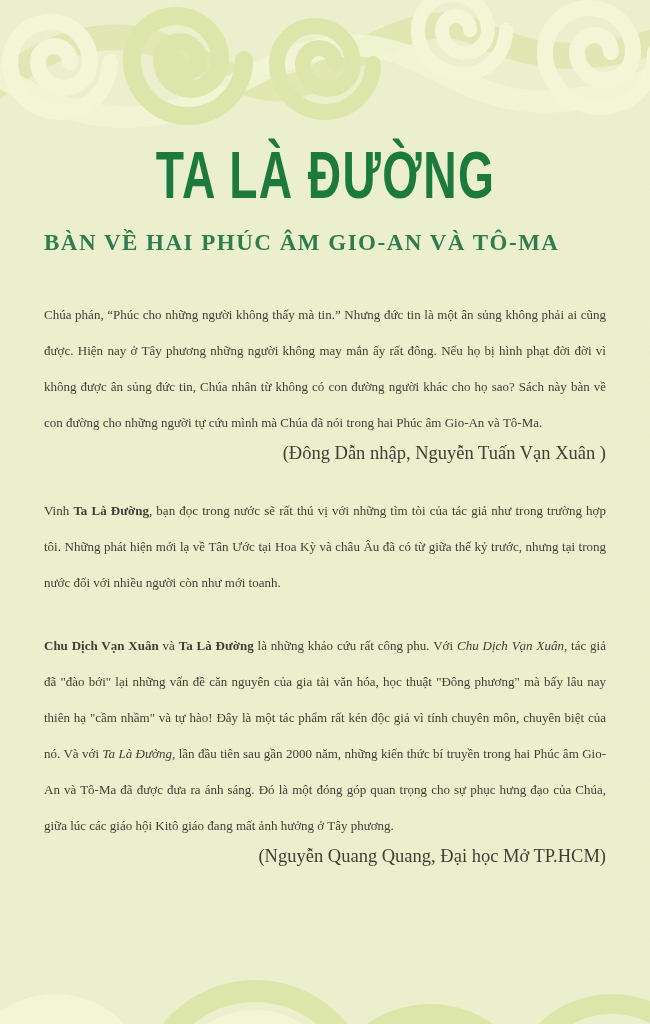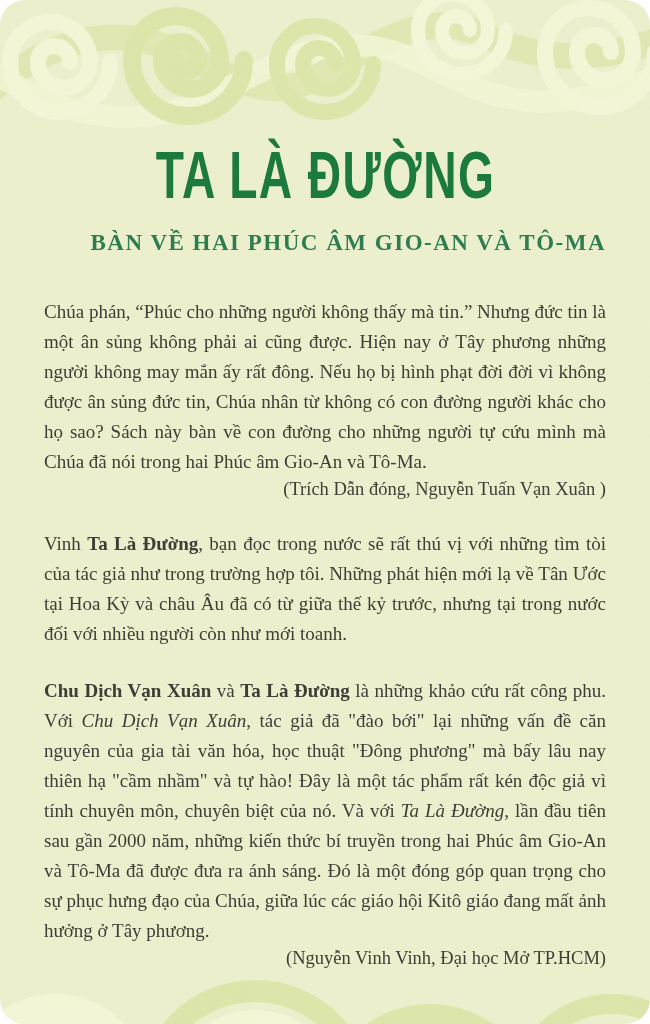--- a/index.html
+++ b/index.html
@@ -2,21 +2,20 @@
 <html><head>
 <meta charset="utf-8">
 <style>
   html,body{margin:0;padding:0;}
   .page{
     position:relative;
     width:650px;height:1024px;
     overflow:hidden;
     background:#edf0ce;
     font-family:"Liberation Serif",serif;
-    border-radius:25px;
   }
   .decor{position:absolute;left:0;pointer-events:none;}
   .decor.top{top:0;}
   .decor.bottom{bottom:0;}
   .texture{position:absolute;top:0;left:0;pointer-events:none;}
   .content{
     position:relative;
     padding:0 44px;
     color:#3e3e37;
   }
@@ -31,32 +30,32 @@
   }
   .title-inner{
     display:inline-block;
     transform:scaleX(0.70);
     transform-origin:center;
     white-space:nowrap;
     letter-spacing:2px;
   }
   .subtitle{
     margin:20px 0 0 0;
-    text-align:right;
+    text-align:left;
     color:#2e7c4f;
     font-size:23px;
     letter-spacing:1.5px;
     line-height:1.2;
   }
   .quote{margin-top:27px;}
   .quote.first{margin-top:40px;}
   .quote p{margin:0;}
   .qtext{
-    font-size:19px;
-    line-height:30px;
+    font-size:13px;
+    line-height:36px;
     text-align:justify;
   }
   .attribution{
     margin-top:5px;
     font-size:18.5px;
     line-height:25.5px;
     text-align:right;
   }
 </style>
 </head>
@@ -107,26 +106,26 @@
   <div class="content">
 
     <h1 class="title">
       <span class="title-inner">TA LÀ ĐƯỜNG</span>
     </h1>
 
     <h2 class="subtitle">BÀN VỀ HAI PHÚC ÂM GIO-AN VÀ TÔ-MA</h2>
 
     <div class="quote first">
       <p class="qtext"><span>Chúa phán, “Phúc cho những người không thấy mà tin.” Nhưng đức tin là một ân sủng không phải ai cũng được. Hiện nay ở Tây phương những người không may mắn ấy rất đông. Nếu họ bị hình phạt đời đời vì không được ân sủng đức tin, Chúa nhân từ không có con đường người khác cho họ sao? Sách này bàn về con đường cho những người tự cứu mình mà Chúa đã nói trong hai Phúc âm Gio-An và Tô-Ma.</span></p>
-      <p class="attribution">(Trích Dẫn đóng, Nguyễn Tuấn Vạn Xuân )</p>
+      <p class="attribution">(Đông Dẫn nhập, Nguyễn Tuấn Vạn Xuân )</p>
     </div>
 
     <div class="quote">
       <p class="qtext"><span>Vinh </span><span style="font-weight: bold;">Ta Là Đường</span><span>, bạn đọc trong nước sẽ rất thú vị với những tìm tòi của tác giả như trong trường hợp tôi. Những phát hiện mới lạ về Tân Ước tại Hoa Kỳ và châu Âu đã có từ giữa thế kỷ trước, nhưng tại trong nước đối với nhiều người còn như mới toanh.</span></p>
     </div>
 
     <div class="quote">
       <p class="qtext"><span style="font-weight: bold;">Chu Dịch Vạn Xuân</span><span> và </span><span style="font-weight: bold;">Ta Là Đường</span><span> là những khảo cứu rất công phu. Với </span><span style="font-style: italic;">Chu Dịch Vạn Xuân</span><span>, tác giả đã "đào bới" lại những vấn đề căn nguyên của gia tài văn hóa, học thuật "Đông phương" mà bấy lâu nay thiên hạ "cầm nhầm" và tự hào! Đây là một tác phẩm rất kén độc giả vì tính chuyên môn, chuyên biệt của nó. Và với </span><span style="font-style: italic;">Ta Là Đường</span><span>, lần đầu tiên sau gần 2000 năm, những kiến thức bí truyền trong hai Phúc âm Gio-An và Tô-Ma đã được đưa ra ánh sáng. Đó là một đóng góp quan trọng cho sự phục hưng đạo của Chúa, giữa lúc các giáo hội Kitô giáo đang mất ảnh hưởng ở Tây phương.</span></p>
-      <p class="attribution">(Nguyễn Vinh Vinh, Đại học Mở TP.HCM)</p>
+      <p class="attribution">(Nguyễn Quang Quang, Đại học Mở TP.HCM)</p>
     </div>
 
   </div>
 </div>
 
 </body></html>

